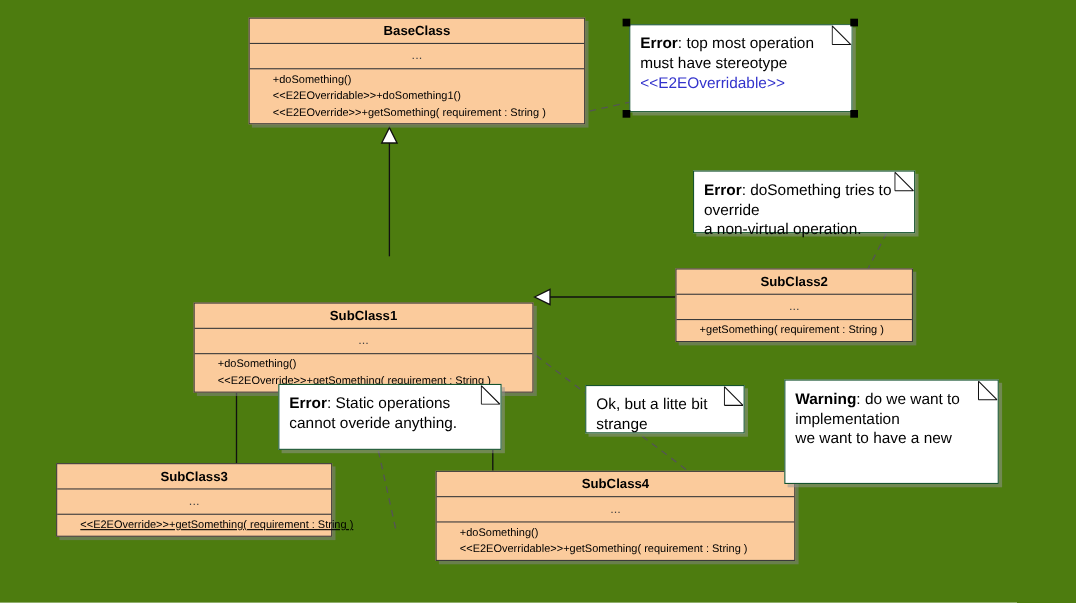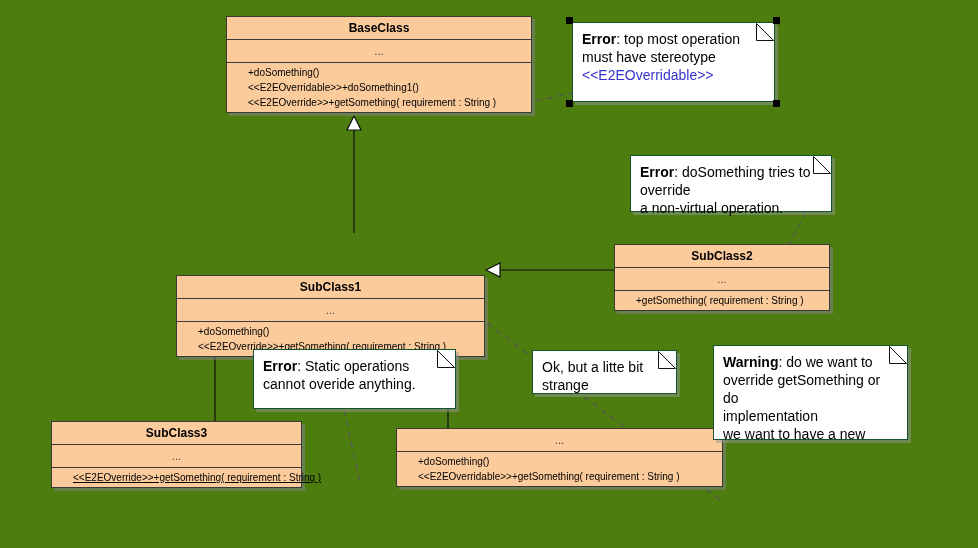--- a/index.html
+++ b/index.html
@@ -177,20 +177,21 @@
 
   <div class="uml-class" style="left:51px; top:421px; width:251px;">
     <div class="uml-name">SubClass3</div>
     <div class="uml-attrs">...</div>
     <div class="uml-ops">
       <div class="uml-op static">&lt;&lt;E2EOverride&gt;&gt;+getSomething( requirement : String )</div>
     </div>
   </div>
 
   <div class="uml-class" style="left:396px; top:428px; width:327px;">
+    <div class="uml-name">SubClass4</div>
     <div class="uml-attrs">...</div>
     <div class="uml-ops">
       <div class="uml-op">+doSomething()</div>
       <div class="uml-op">&lt;&lt;E2EOverridable&gt;&gt;+getSomething( requirement : String )</div>
     </div>
   </div>
 
   <div class="uml-note" style="left:572px; top:22px; width:203px; height:80px;">
     <span class="foldtri"></span>
     <svg style="position:absolute;top:0;right:0;" width="18" height="18">
@@ -238,18 +239,17 @@
     <div>strange</div>
   </div>
 
   <div class="uml-note" style="left:713px; top:345px; width:195px; height:95px;">
     <svg style="position:absolute;top:0;right:0;" width="18" height="18">
       <path d="M0.5,0.5 L17.5,17.5 M0.5,17.5 L17.5,17.5 M0.5,0.5 L0.5,17.5" fill="#fff" stroke="#111" stroke-width="1"></path>
     </svg>
     <div>
       <span class="note-kind">Warning</span><span>: </span><span>do we want to</span>
     </div>
-    <div>override getSomething or do</div>
     <div>implementation</div>
     <div>we want to have a new</div>
   </div>
 
 </div>
 
 </body></html>

